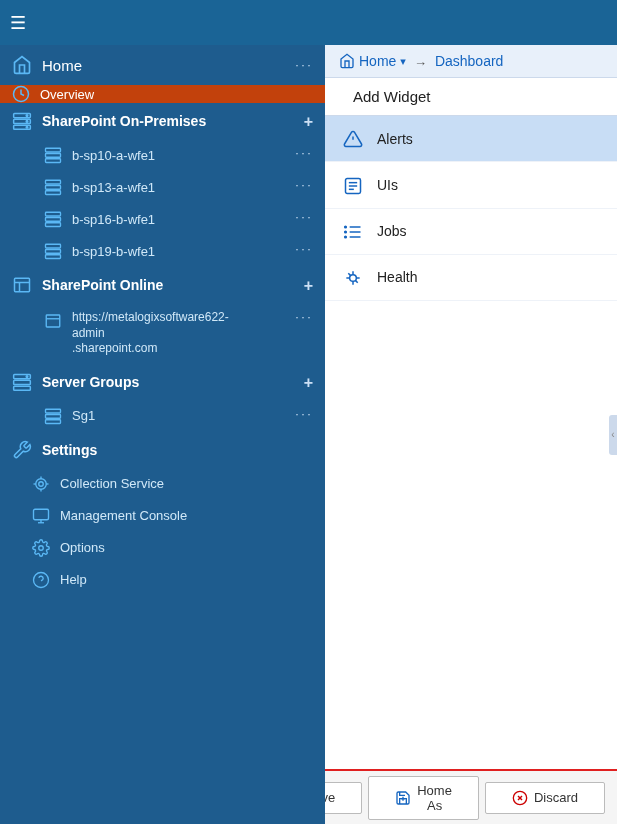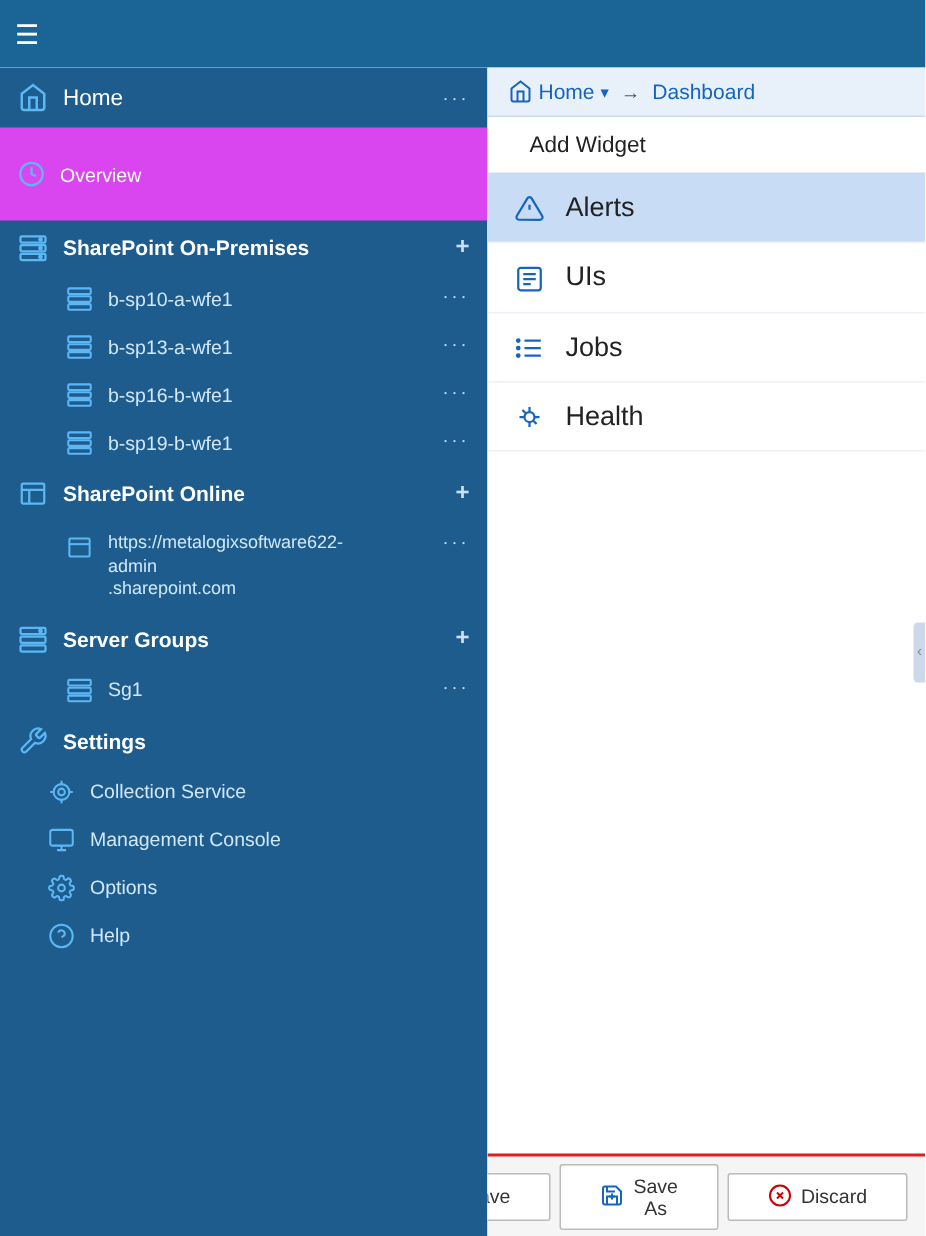--- a/index.html
+++ b/index.html
@@ -60,31 +60,31 @@
       align-items: center;
       gap: 10px;
     }
     .sidebar-dots {
       color: #cce0f5;
       letter-spacing: 2px;
       font-size: 12px;
     }
 
     .sidebar-item-active {
-      background-color: #d946ef;
-      display: flex;
-      align-items: center;
-      padding: 22px 12px;
+      background-color: #c2410c;
+      display: flex;
+      align-items: center;
+      padding: 0 12px;
       color: white;
       font-size: 13px;
     }
 
     .sidebar-section-header {
       display: flex;
-      align-items: center;
+      align-items: flex-end;
       padding: 8px 12px;
       color: white;
       font-size: 14px;
       font-weight: 600;
       justify-content: space-between;
     }
     .sidebar-section-header .section-left {
       display: flex;
       align-items: center;
       gap: 10px;
@@ -181,21 +181,21 @@
       overflow-y: auto;
     }
 
     .widget-item {
       display: flex;
       align-items: center;
       padding: 12px 16px;
       gap: 12px;
       cursor: pointer;
       border-bottom: 1px solid #eef2f8;
-      font-size: 18px;
+      font-size: 14px;
       color: #222;
     }
     .widget-item.selected {
       background-color: #c8ddf5;
     }
     .widget-icon {
       color: #1565c0;
       font-size: 18px;
       width: 24px;
       text-align: center;
@@ -537,21 +537,21 @@
       <button class="toolbar-btn">
         <span class="btn-icon">
           <svg width="16" height="16" viewBox="0 0 24 24" fill="none" stroke="#1565c0" stroke-width="2">
             <path d="M19 21H5a2 2 0 01-2-2V5a2 2 0 012-2h11l5 5v11a2 2 0 01-2 2z"></path>
             <polyline points="17 21 17 13 7 13 7 21"></polyline>
             <polyline points="7 3 7 8 15 8"></polyline>
             <line x1="12" y1="10" x2="12" y2="16"></line>
             <line x1="9" y1="13" x2="15" y2="13"></line>
           </svg>
         </span>
-        <span>Save As</span>
+        <span>Home As</span>
       </button>
       <button class="toolbar-btn">
         <span class="btn-icon">
           <svg width="16" height="16" viewBox="0 0 24 24" fill="none" stroke="#cc0000" stroke-width="2">
             <circle cx="12" cy="12" r="10"></circle>
             <line x1="15" y1="9" x2="9" y2="15"></line>
             <line x1="9" y1="9" x2="15" y2="15"></line>
           </svg>
         </span>
         <span>Discard</span>

